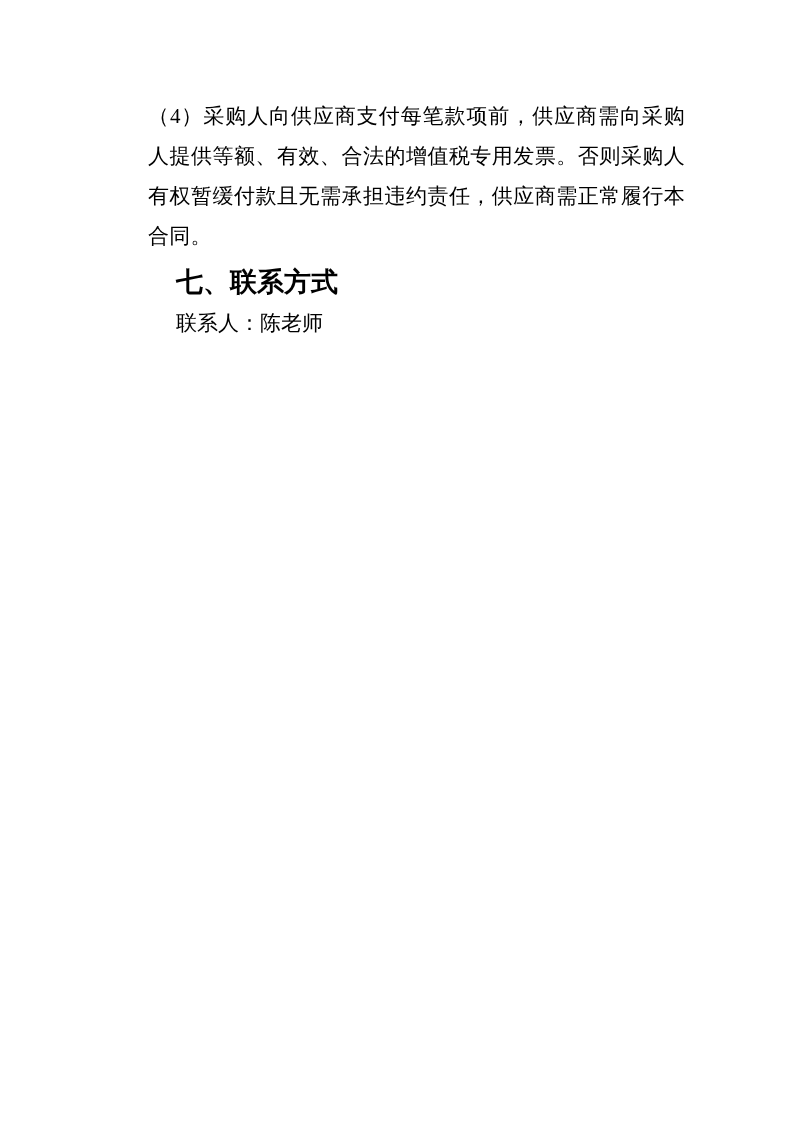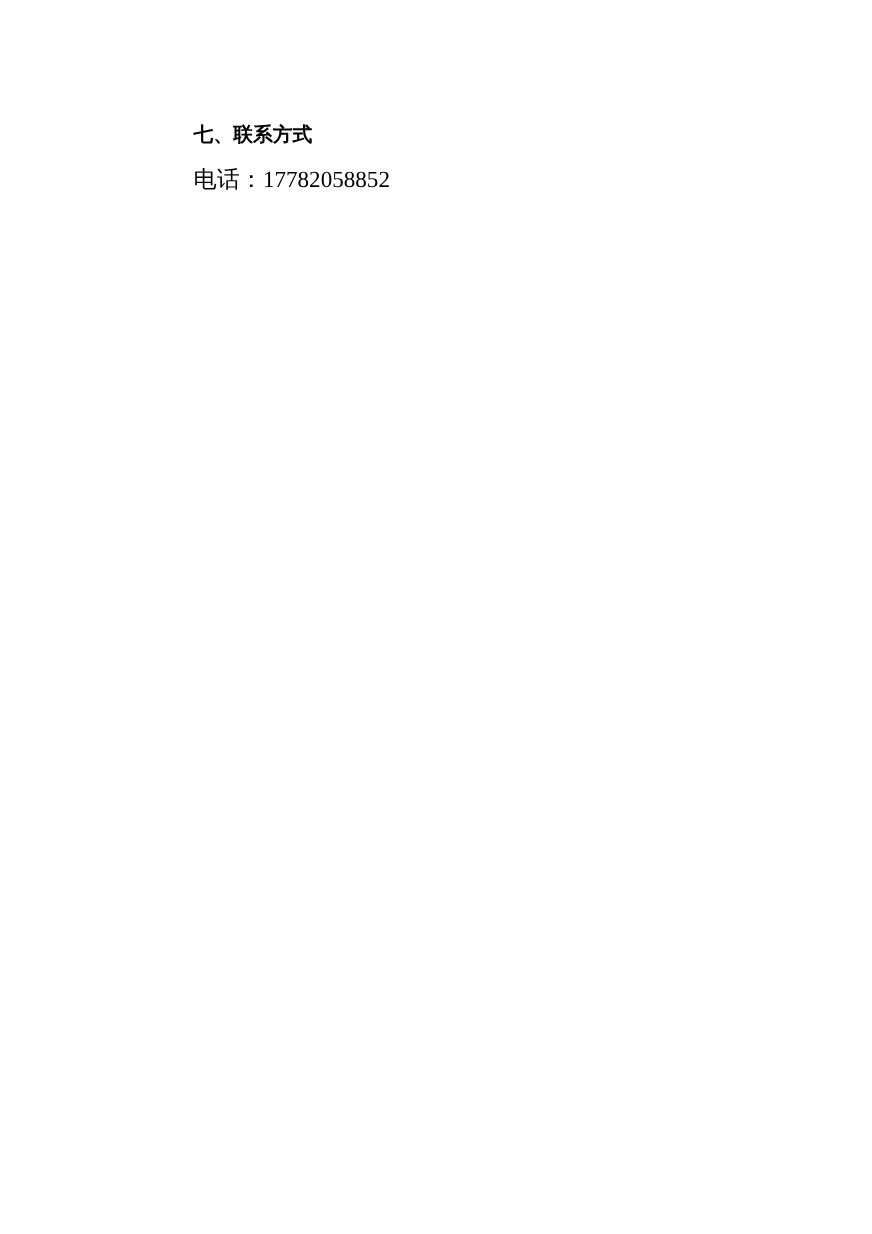--- a/index.html
+++ b/index.html
@@ -26,40 +26,41 @@
     line-height: 40px;
     text-align: justify;
     text-justify: inter-ideograph;
     letter-spacing: 0.2px;
     margin: 0 0 6px 0;
   }
   .para.indent {
     text-indent: 0;
   }
   .section-heading {
-    font-size: 18px;
+    font-size: 27px;
     line-height: 40px;
     font-weight: bold;
     margin: 6px 0 2px 0;
     padding-left: 28px;
   }
   .contact-line {
     font-size: 21px;
     line-height: 38px;
     margin: 0;
     padding-left: 28px;
     white-space: nowrap;
   }
 </style>
 </head>
 <body>
 
 <div class="page">
 
+  <p class="para indent">（4）采购人向供应商支付每笔款项前，供应商需向采购人提供等额、有效、合法的增值税专用发票。否则采购人有权暂缓付款且无需承担违约责任，供应商需正常履行本合同。</p>
 
   <h2 class="section-heading">七、联系方式</h2>
 
 
 
+  <p class="contact-line">联系人：陈老师</p>
 
-  <p class="contact-line">电话：17782058852</p>
 
 </div>
 
 </body></html>

